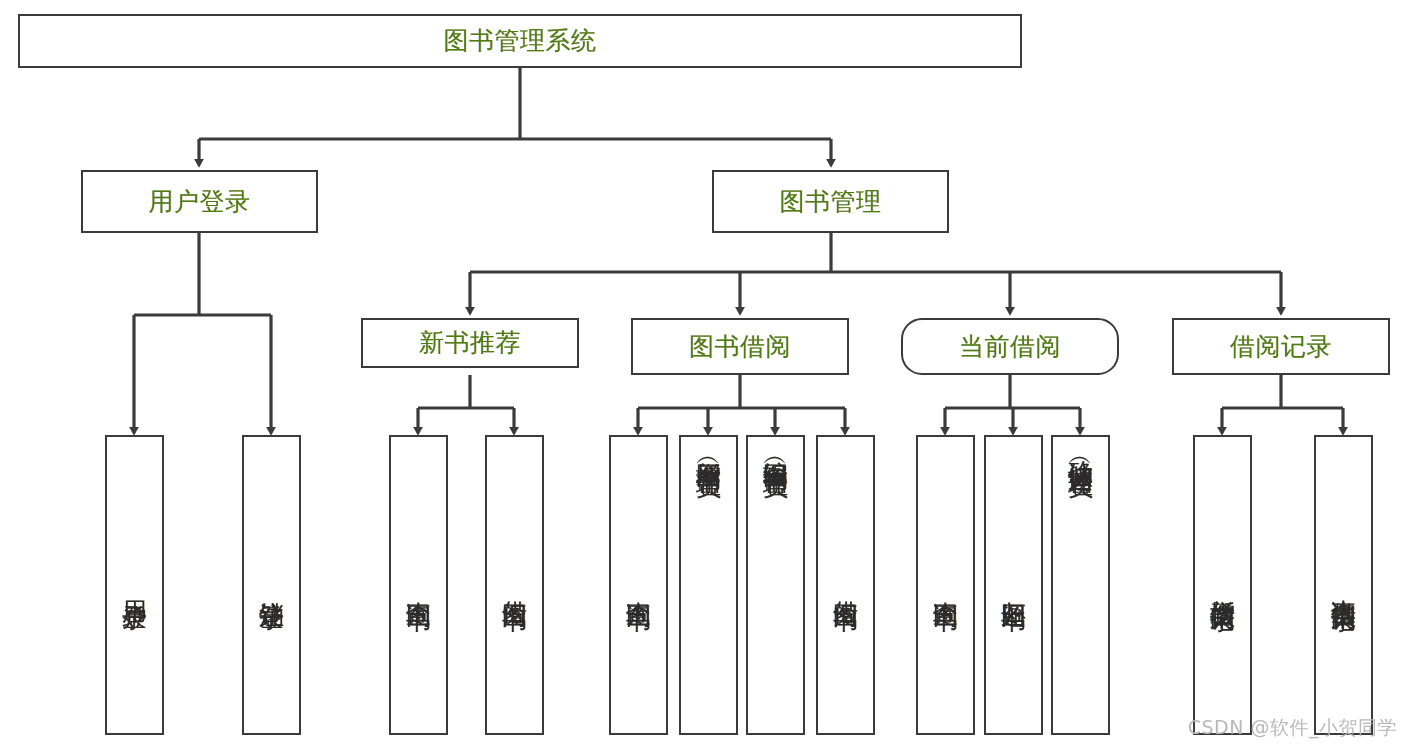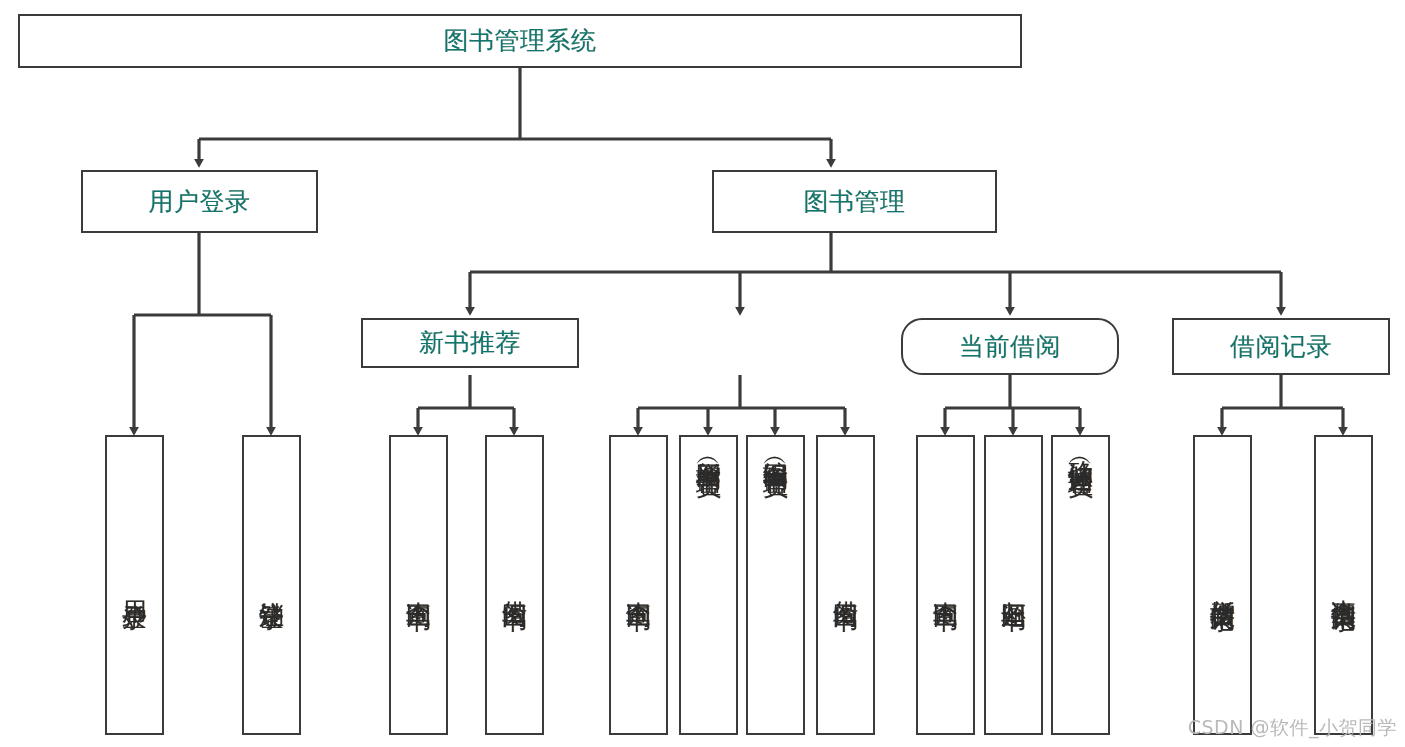--- a/index.html
+++ b/index.html
@@ -26,21 +26,21 @@
     box-sizing: border-box;
     border: 2.4px solid #3b3b3b;
     background: #ffffff;
     display: flex;
     align-items: center;
     justify-content: center;
     overflow: hidden;
   }
   .node-label-h {
     font-size: 25px;
-    color: #0f766e;
+    color: #4d7c0f;
     letter-spacing: 0.5px;
     line-height: 1.1;
     white-space: nowrap;
     text-shadow: 0.6px 0 rgba(200,120,40,0.35), -0.6px 0 rgba(110,160,210,0.35);
   }
   .node-label-v {
     font-size: 25px;
     color: #2b2b2b;
     writing-mode: vertical-rl;
     text-orientation: upright;
@@ -133,28 +133,31 @@
   </svg>
 
   <div class="node-box" style="left:18px; top:14px; width:1004px; height:54px;">
     <span class="node-label-h">图书管理系统</span>
   </div>
 
   <div class="node-box" style="left:81px; top:170px; width:237px; height:63px;">
     <span class="node-label-h">用户登录</span>
   </div>
 
-  <div class="node-box" style="left:712px; top:170px; width:285px; height:63px;">
+  <div class="node-box" style="left:712px; top:170px; width:237px; height:63px;">
     <span class="node-label-h">图书管理</span>
   </div>
 
   <div class="node-box" style="left:361px; top:318px; width:218px; height:50px;">
     <span class="node-label-h">新书推荐</span>
   </div>
 
+  <div class="node-box" style="left:631px; top:318px; width:218px; height:57px;">
+    <span class="node-label-h">图书借阅</span>
+  </div>
 
   <div class="node-box" style="left:901px; top:318px; width:218px; height:57px;border-radius:21px;">
     <span class="node-label-h">当前借阅</span>
   </div>
 
   <div class="node-box" style="left:1172px; top:318px; width:218px; height:57px;text-align:center;">
     <span class="node-label-h">借阅记录</span>
   </div>
 
   <div class="node-box leaf-box centered" style="left:105px; top:435px; width:59px; height:300px;">

